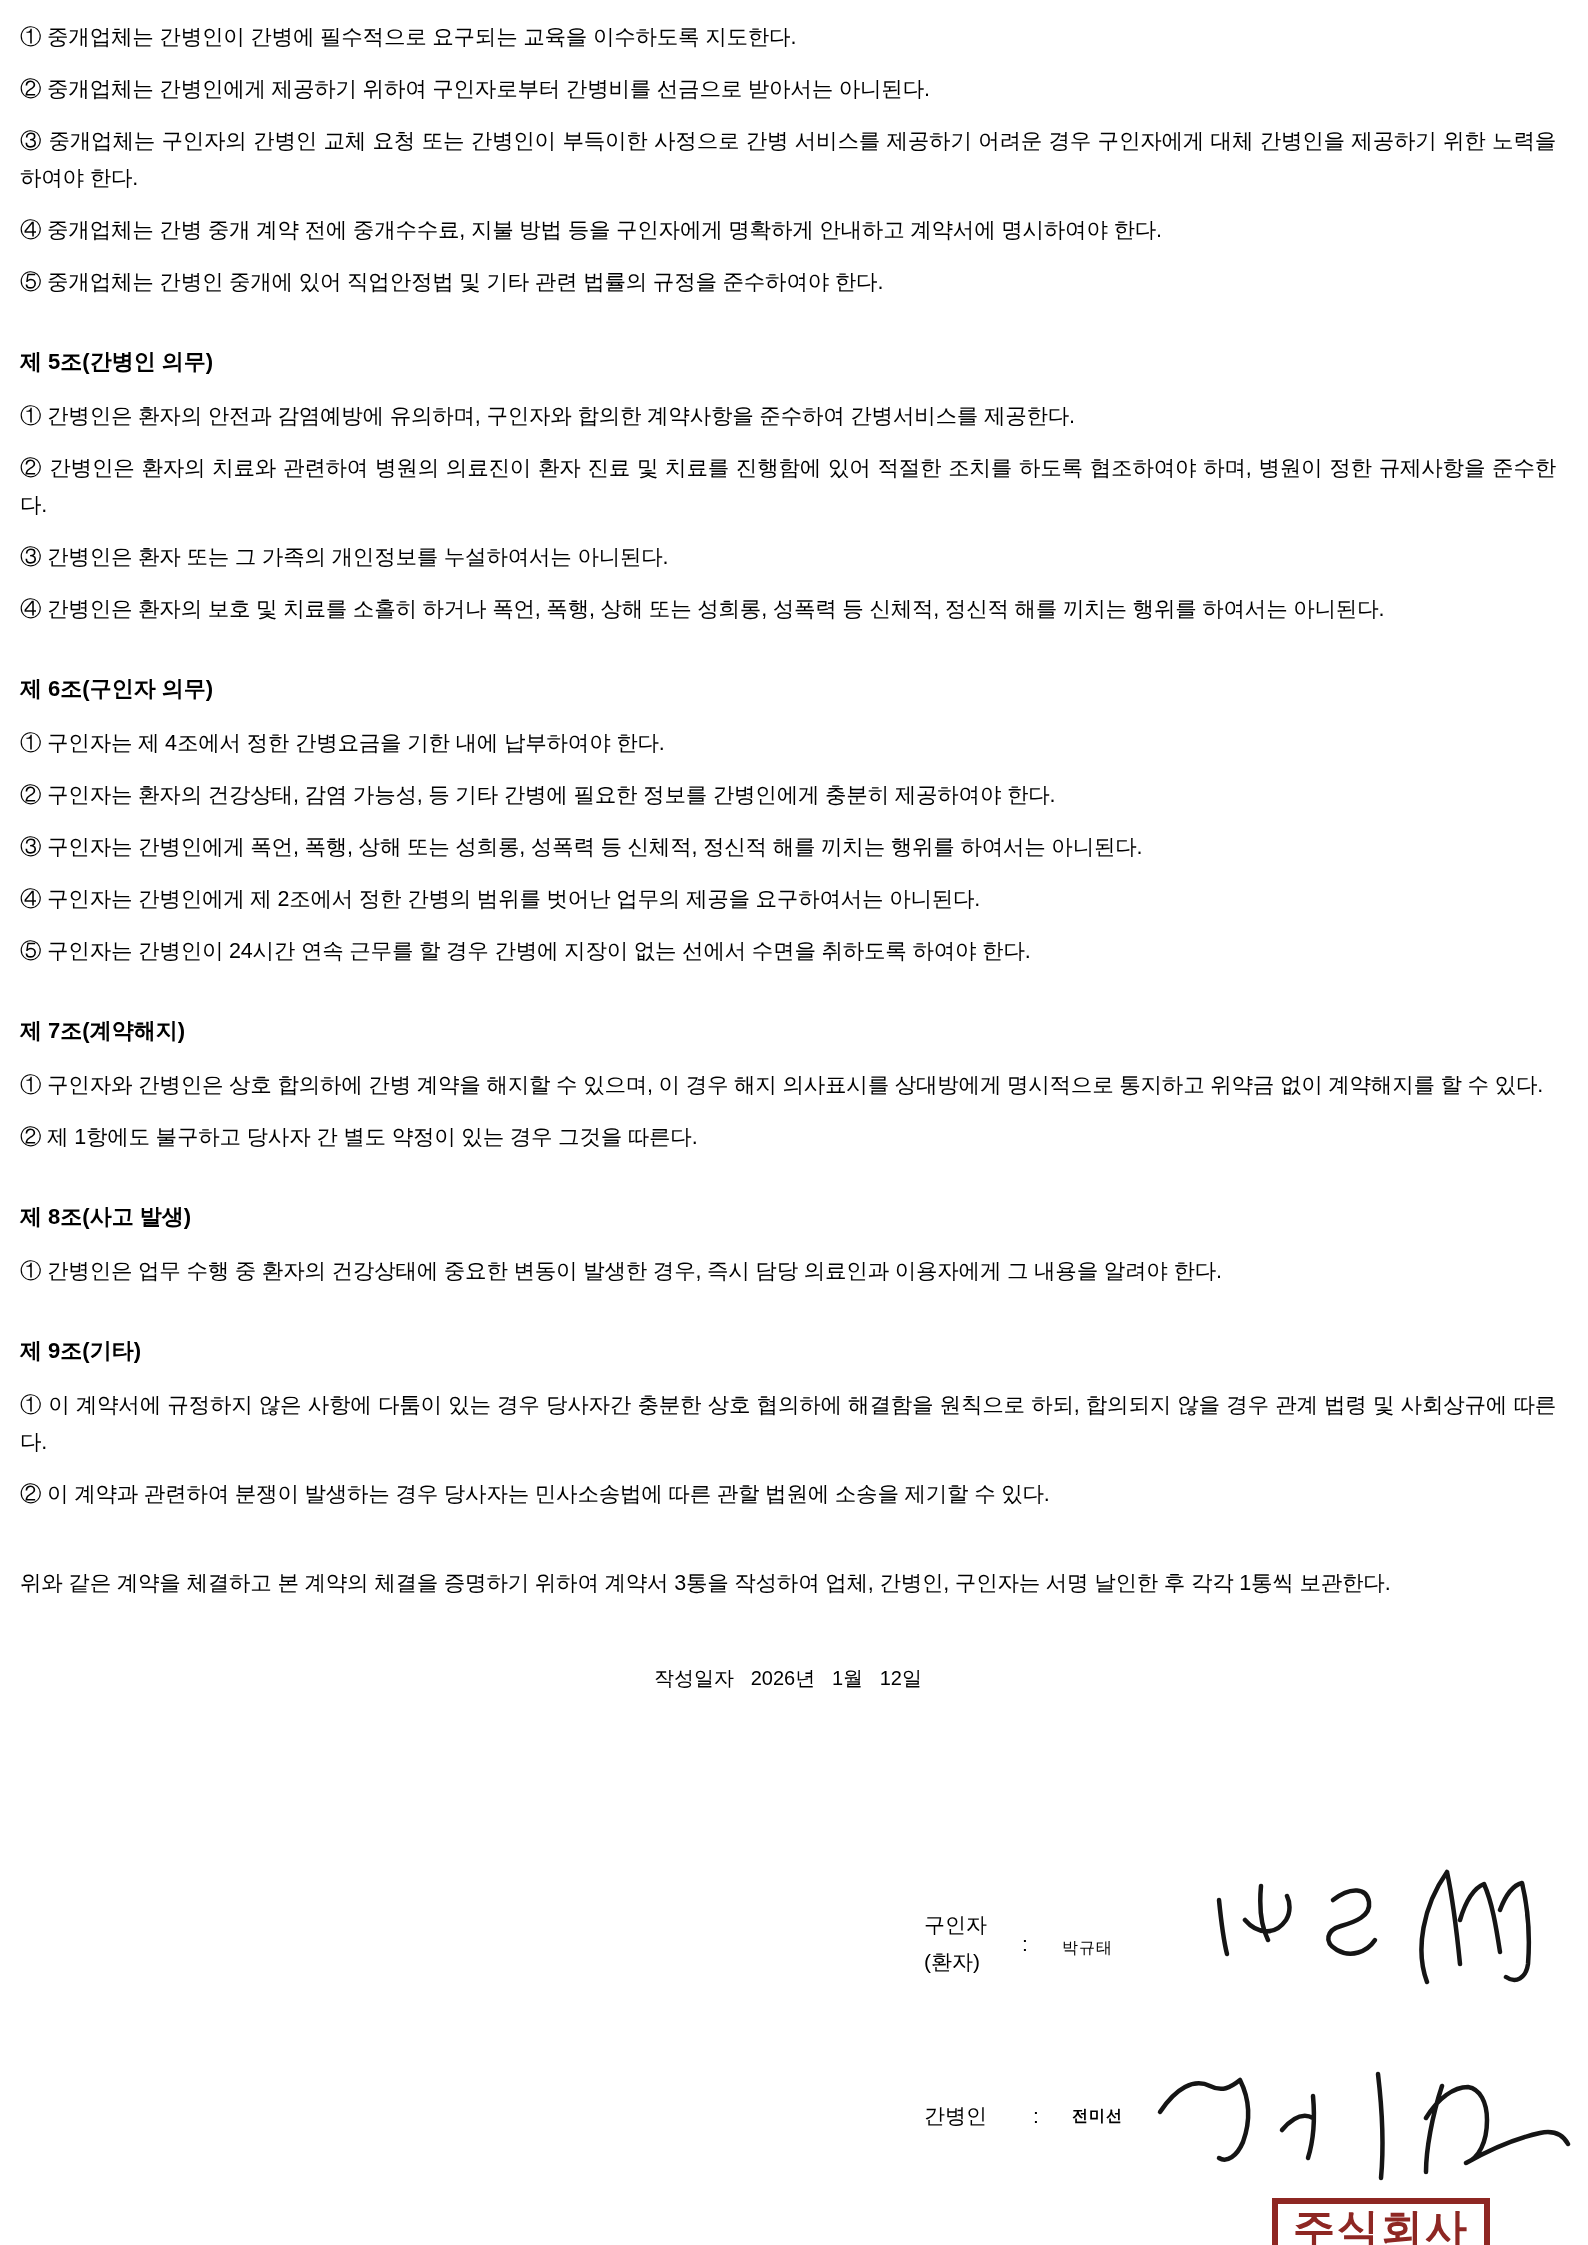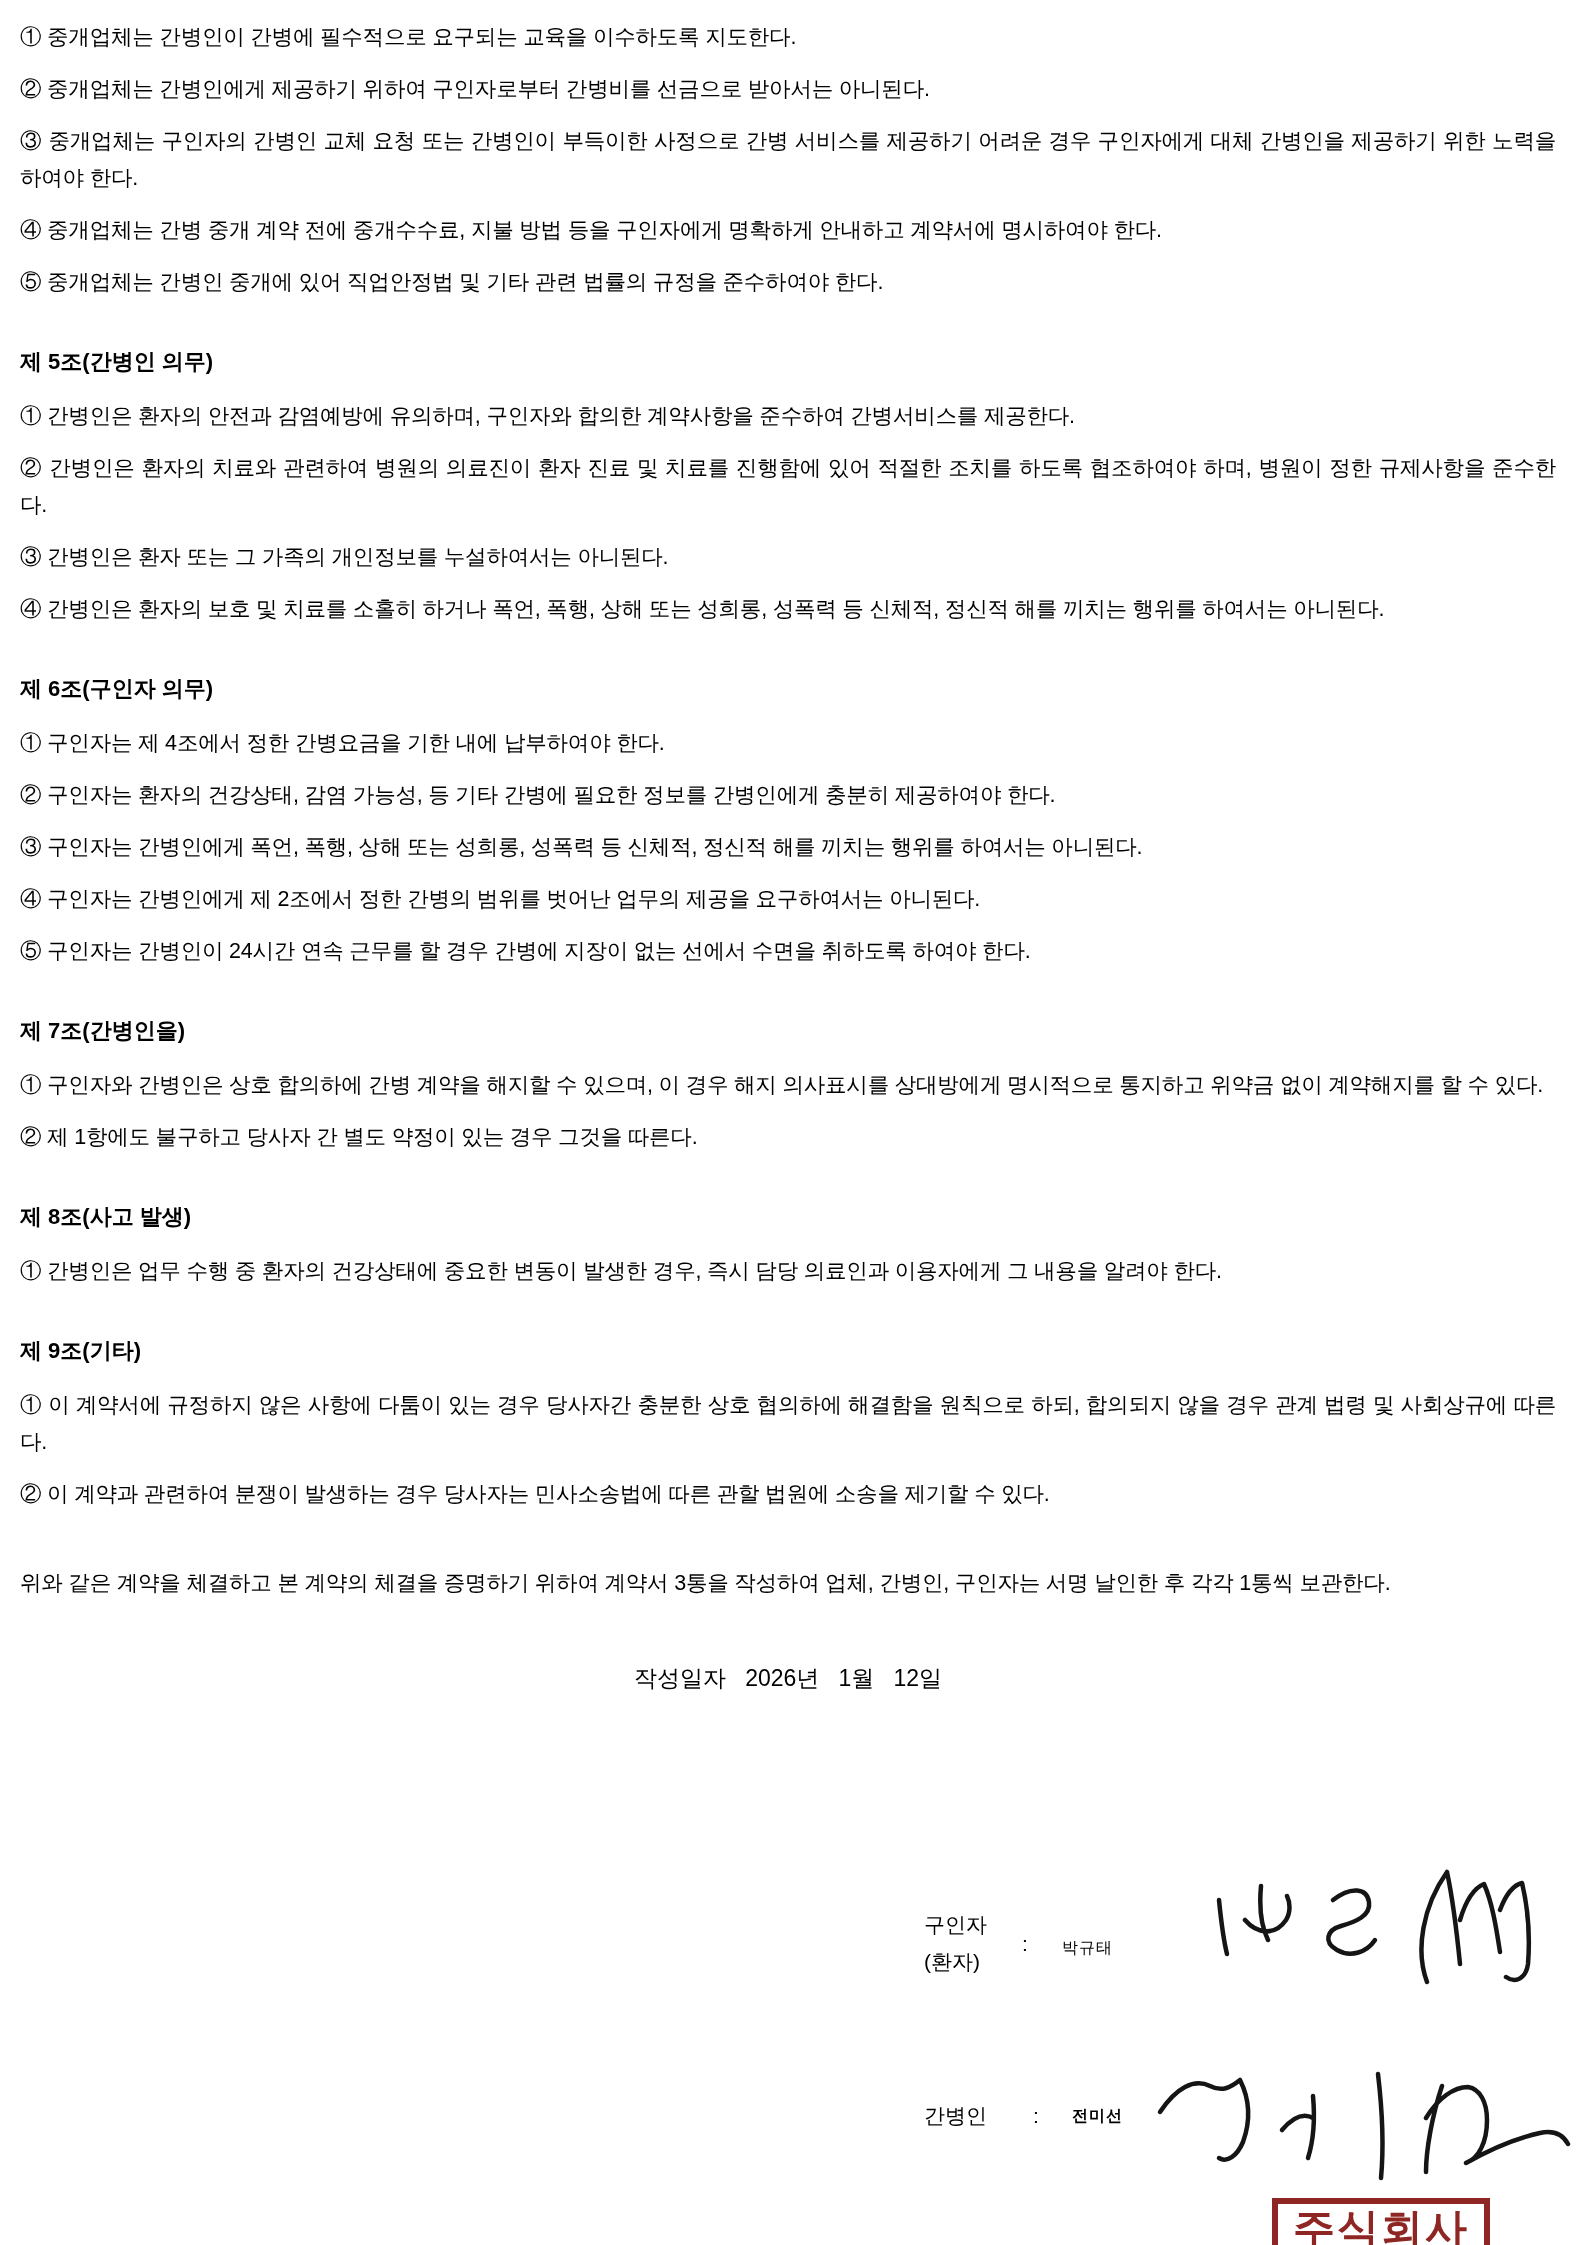--- a/index.html
+++ b/index.html
@@ -23,21 +23,21 @@
   h2.sec-heading {
     font-size:22px;
     line-height:37px;
     font-weight:700;
     margin:42px 0 18px 0;
   }
   p.closing { margin-top:52px; }
   .date-line {
     margin-top:58px;
     text-align:center;
-    font-size:23px;
+    font-size:20px;
     line-height:37px;
     white-space:pre;
   }
   .abs { position:absolute; }
   .sig-role {
     font-size:21px; line-height:37px; text-align:left;
   }
   .sig-colon { font-size:21px; line-height:37px; }
   .sig-name { font-size:16px; line-height:37px; letter-spacing:1px; }
   .sig-svg path {
@@ -80,21 +80,21 @@
     <p class="clause">③ 간병인은 환자 또는 그 가족의 개인정보를 누설하여서는 아니된다.</p>
     <p class="clause">④ 간병인은 환자의 보호 및 치료를 소홀히 하거나 폭언, 폭행, 상해 또는 성희롱, 성폭력 등 신체적, 정신적 해를 끼치는 행위를 하여서는 아니된다.</p>
 
     <h2 class="sec-heading">제 6조(구인자 의무)</h2>
     <p class="clause">① 구인자는 제 4조에서 정한 간병요금을 기한 내에 납부하여야 한다.</p>
     <p class="clause">② 구인자는 환자의 건강상태, 감염 가능성, 등 기타 간병에 필요한 정보를 간병인에게 충분히 제공하여야 한다.</p>
     <p class="clause">③ 구인자는 간병인에게 폭언, 폭행, 상해 또는 성희롱, 성폭력 등 신체적, 정신적 해를 끼치는 행위를 하여서는 아니된다.</p>
     <p class="clause">④ 구인자는 간병인에게 제 2조에서 정한 간병의 범위를 벗어난 업무의 제공을 요구하여서는 아니된다.</p>
     <p class="clause">⑤ 구인자는 간병인이 24시간 연속 근무를 할 경우 간병에 지장이 없는 선에서 수면을 취하도록 하여야 한다.</p>
 
-    <h2 class="sec-heading">제 7조(간병인을)</h2>
+    <h2 class="sec-heading">제 7조(계약해지)</h2>
     <p class="clause">① 구인자와 간병인은 상호 합의하에 간병 계약을 해지할 수 있으며, 이 경우 해지 의사표시를 상대방에게 명시적으로 통지하고 위약금 없이 계약해지를 할 수 있다.</p>
     <p class="clause">② 제 1항에도 불구하고 당사자 간 별도 약정이 있는 경우 그것을 따른다.</p>
 
     <h2 class="sec-heading">제 8조(사고 발생)</h2>
     <p class="clause">① 간병인은 업무 수행 중 환자의 건강상태에 중요한 변동이 발생한 경우, 즉시 담당 의료인과 이용자에게 그 내용을 알려야 한다.</p>
 
     <h2 class="sec-heading">제 9조(기타)</h2>
     <p class="clause">① 이 계약서에 규정하지 않은 사항에 다툼이 있는 경우 당사자간 충분한 상호 협의하에 해결함을 원칙으로 하되, 합의되지 않을 경우 관계 법령 및 사회상규에 따른다.</p>
     <p class="clause">② 이 계약과 관련하여 분쟁이 발생하는 경우 당사자는 민사소송법에 따른 관할 법원에 소송을 제기할 수 있다.</p>
 

